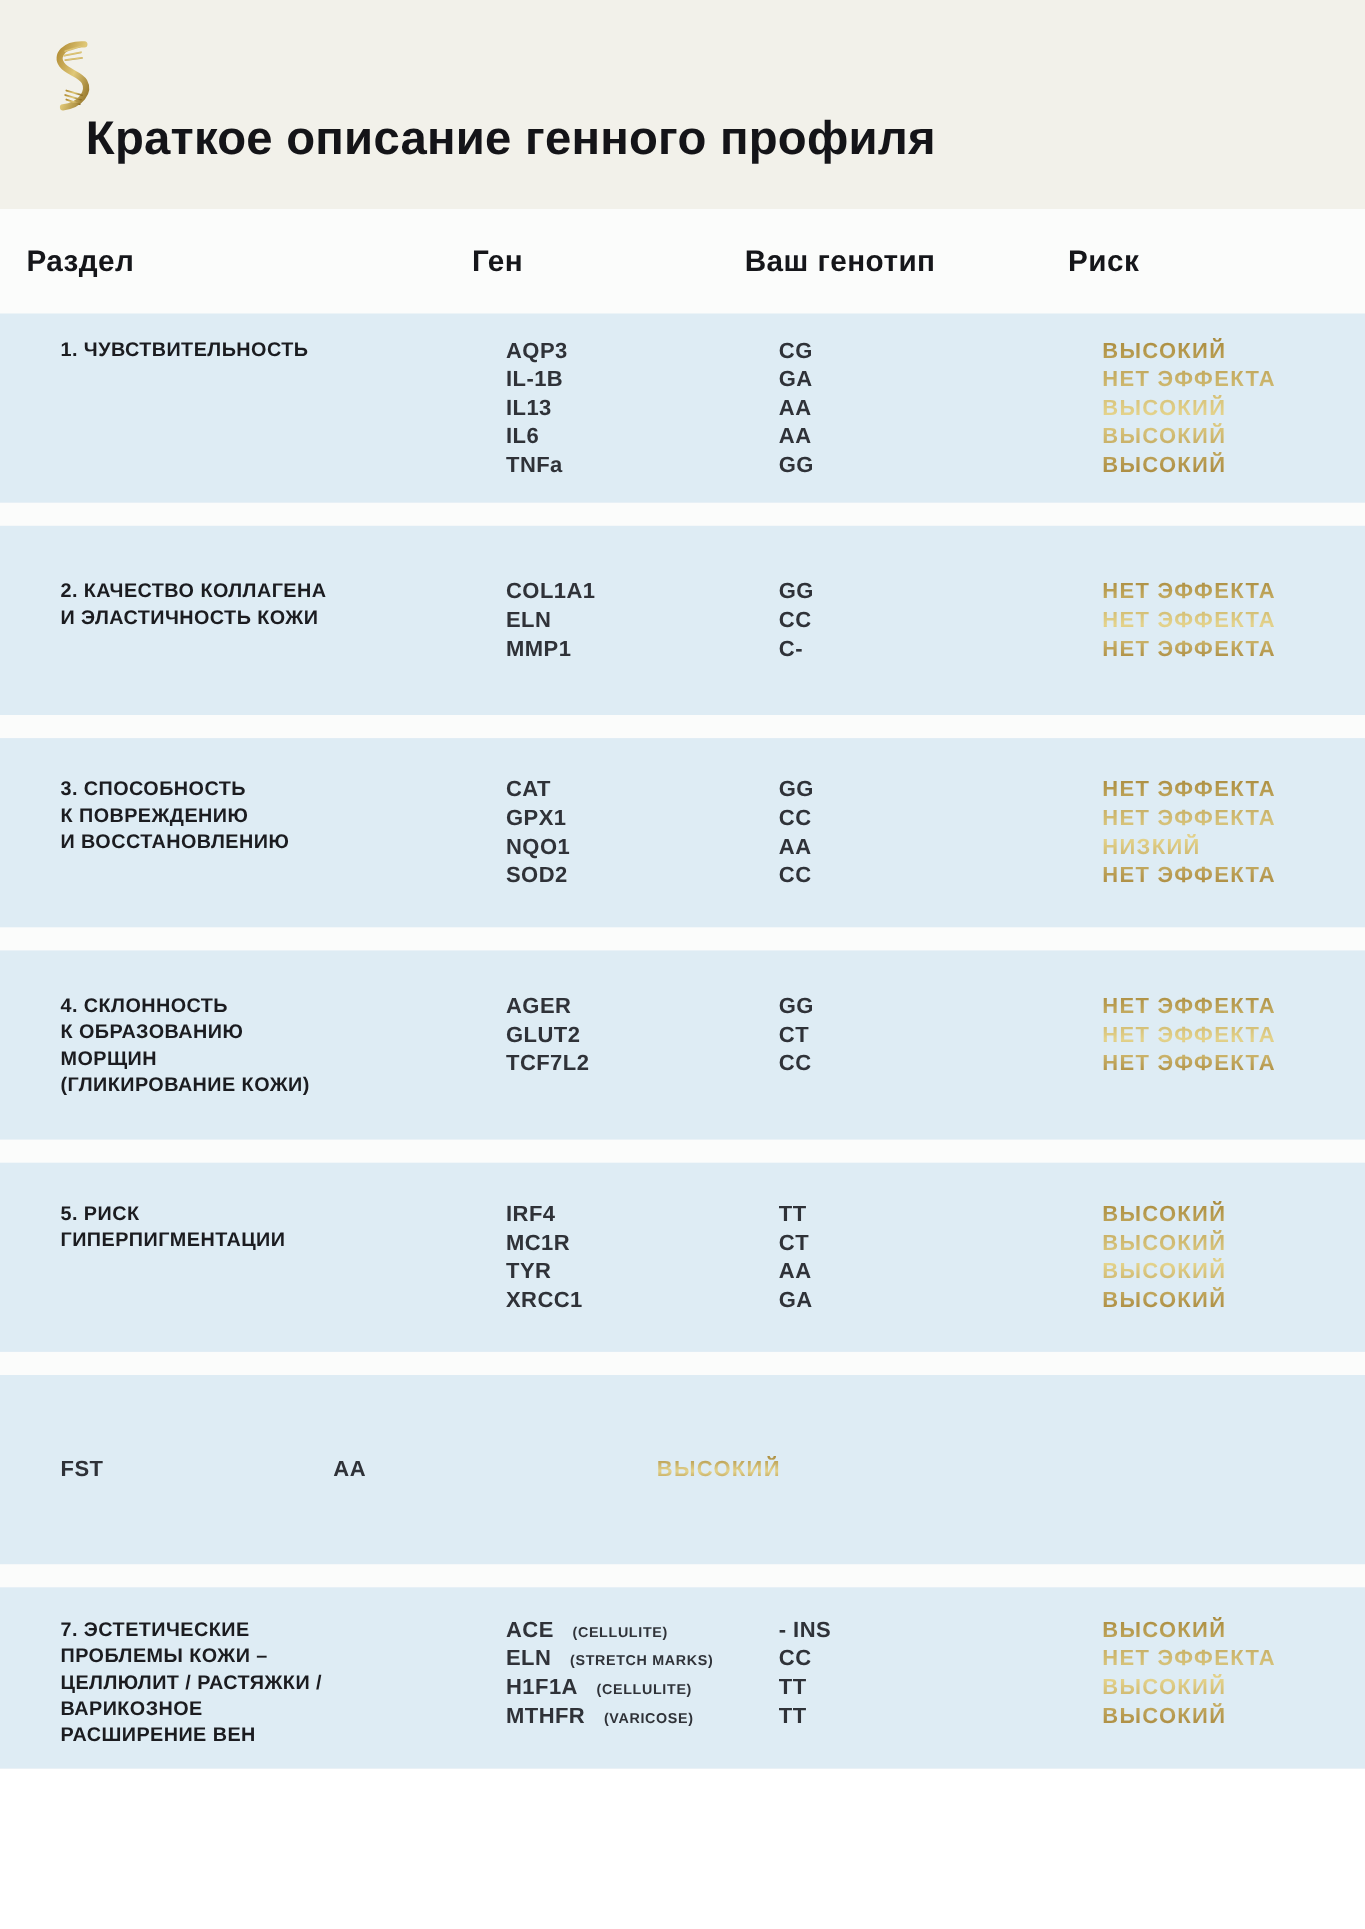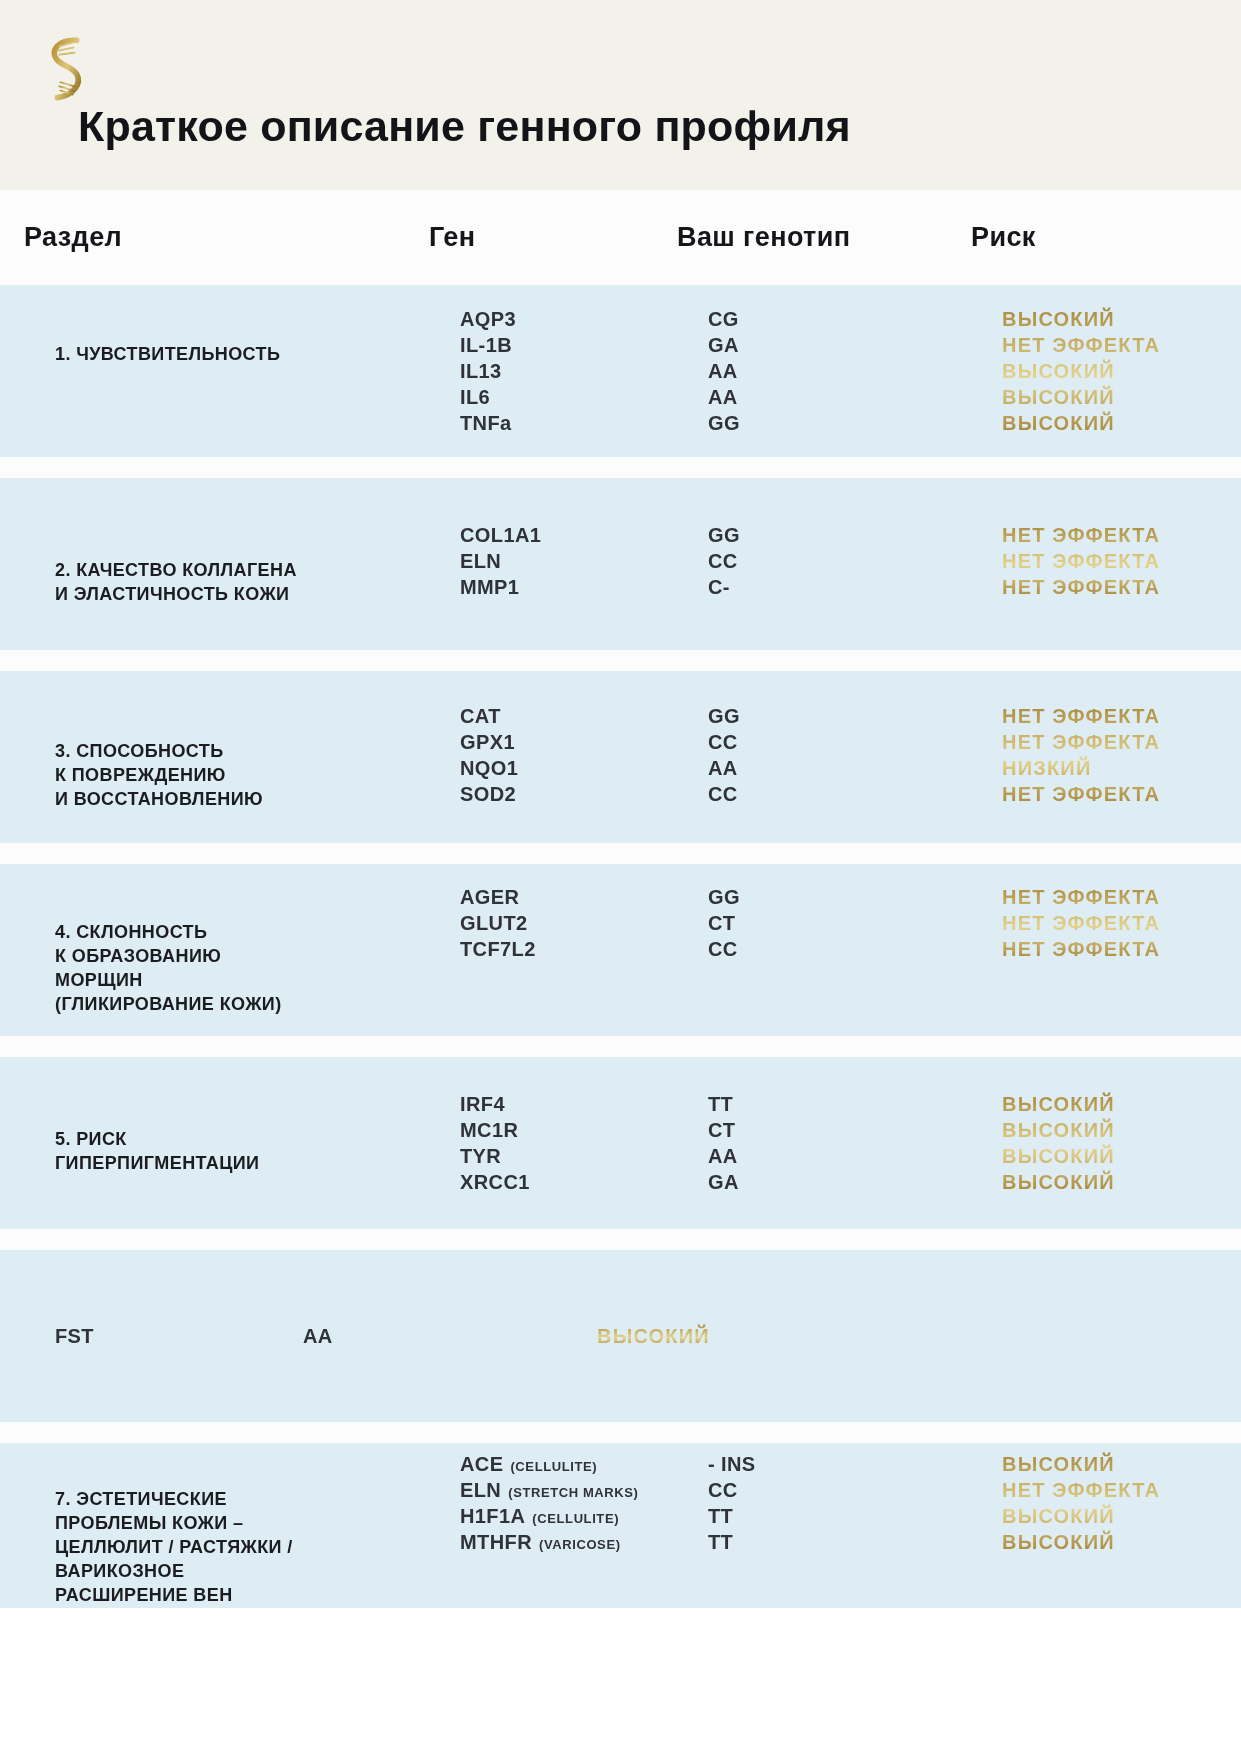--- a/index.html
+++ b/index.html
@@ -61,40 +61,39 @@
     align-items: start;
   }
   .section-title {
     font-size: 18px;
     font-weight: 700;
     line-height: 24px;
     letter-spacing: 0.4px;
     color: #1b1c20;
     white-space: pre-line;
     text-transform: uppercase;
-    margin-top: 36px;
   }
   .section-rows {
     display: grid;
     grid-template-columns: 248px 294px 1fr;
     grid-auto-rows: 26px;
     font-weight: bold;
   }
   .trow { display: contents; }
   .cell {
     font-size: 20px;
     line-height: 26px;
     letter-spacing: 0.4px;
     color: #2f3238;
     white-space: nowrap;
   }
   .gene-note {
     font-size: 13px;
     letter-spacing: 0.6px;
-    margin-left: 7px;
+    margin-left: 17px;
     color: #2f3238;
   }
   .risk-cell {
     letter-spacing: 1.2px;
     color: #c2a54e; 
   }
   @supports (-webkit-background-clip: text) {
     .risk-cell {
       background-image: linear-gradient(180deg, #a98a3d 0%, #e4d38c 55%, #a6853a 100%);
       background-size: 100% calc(var(--n) * 26px);

